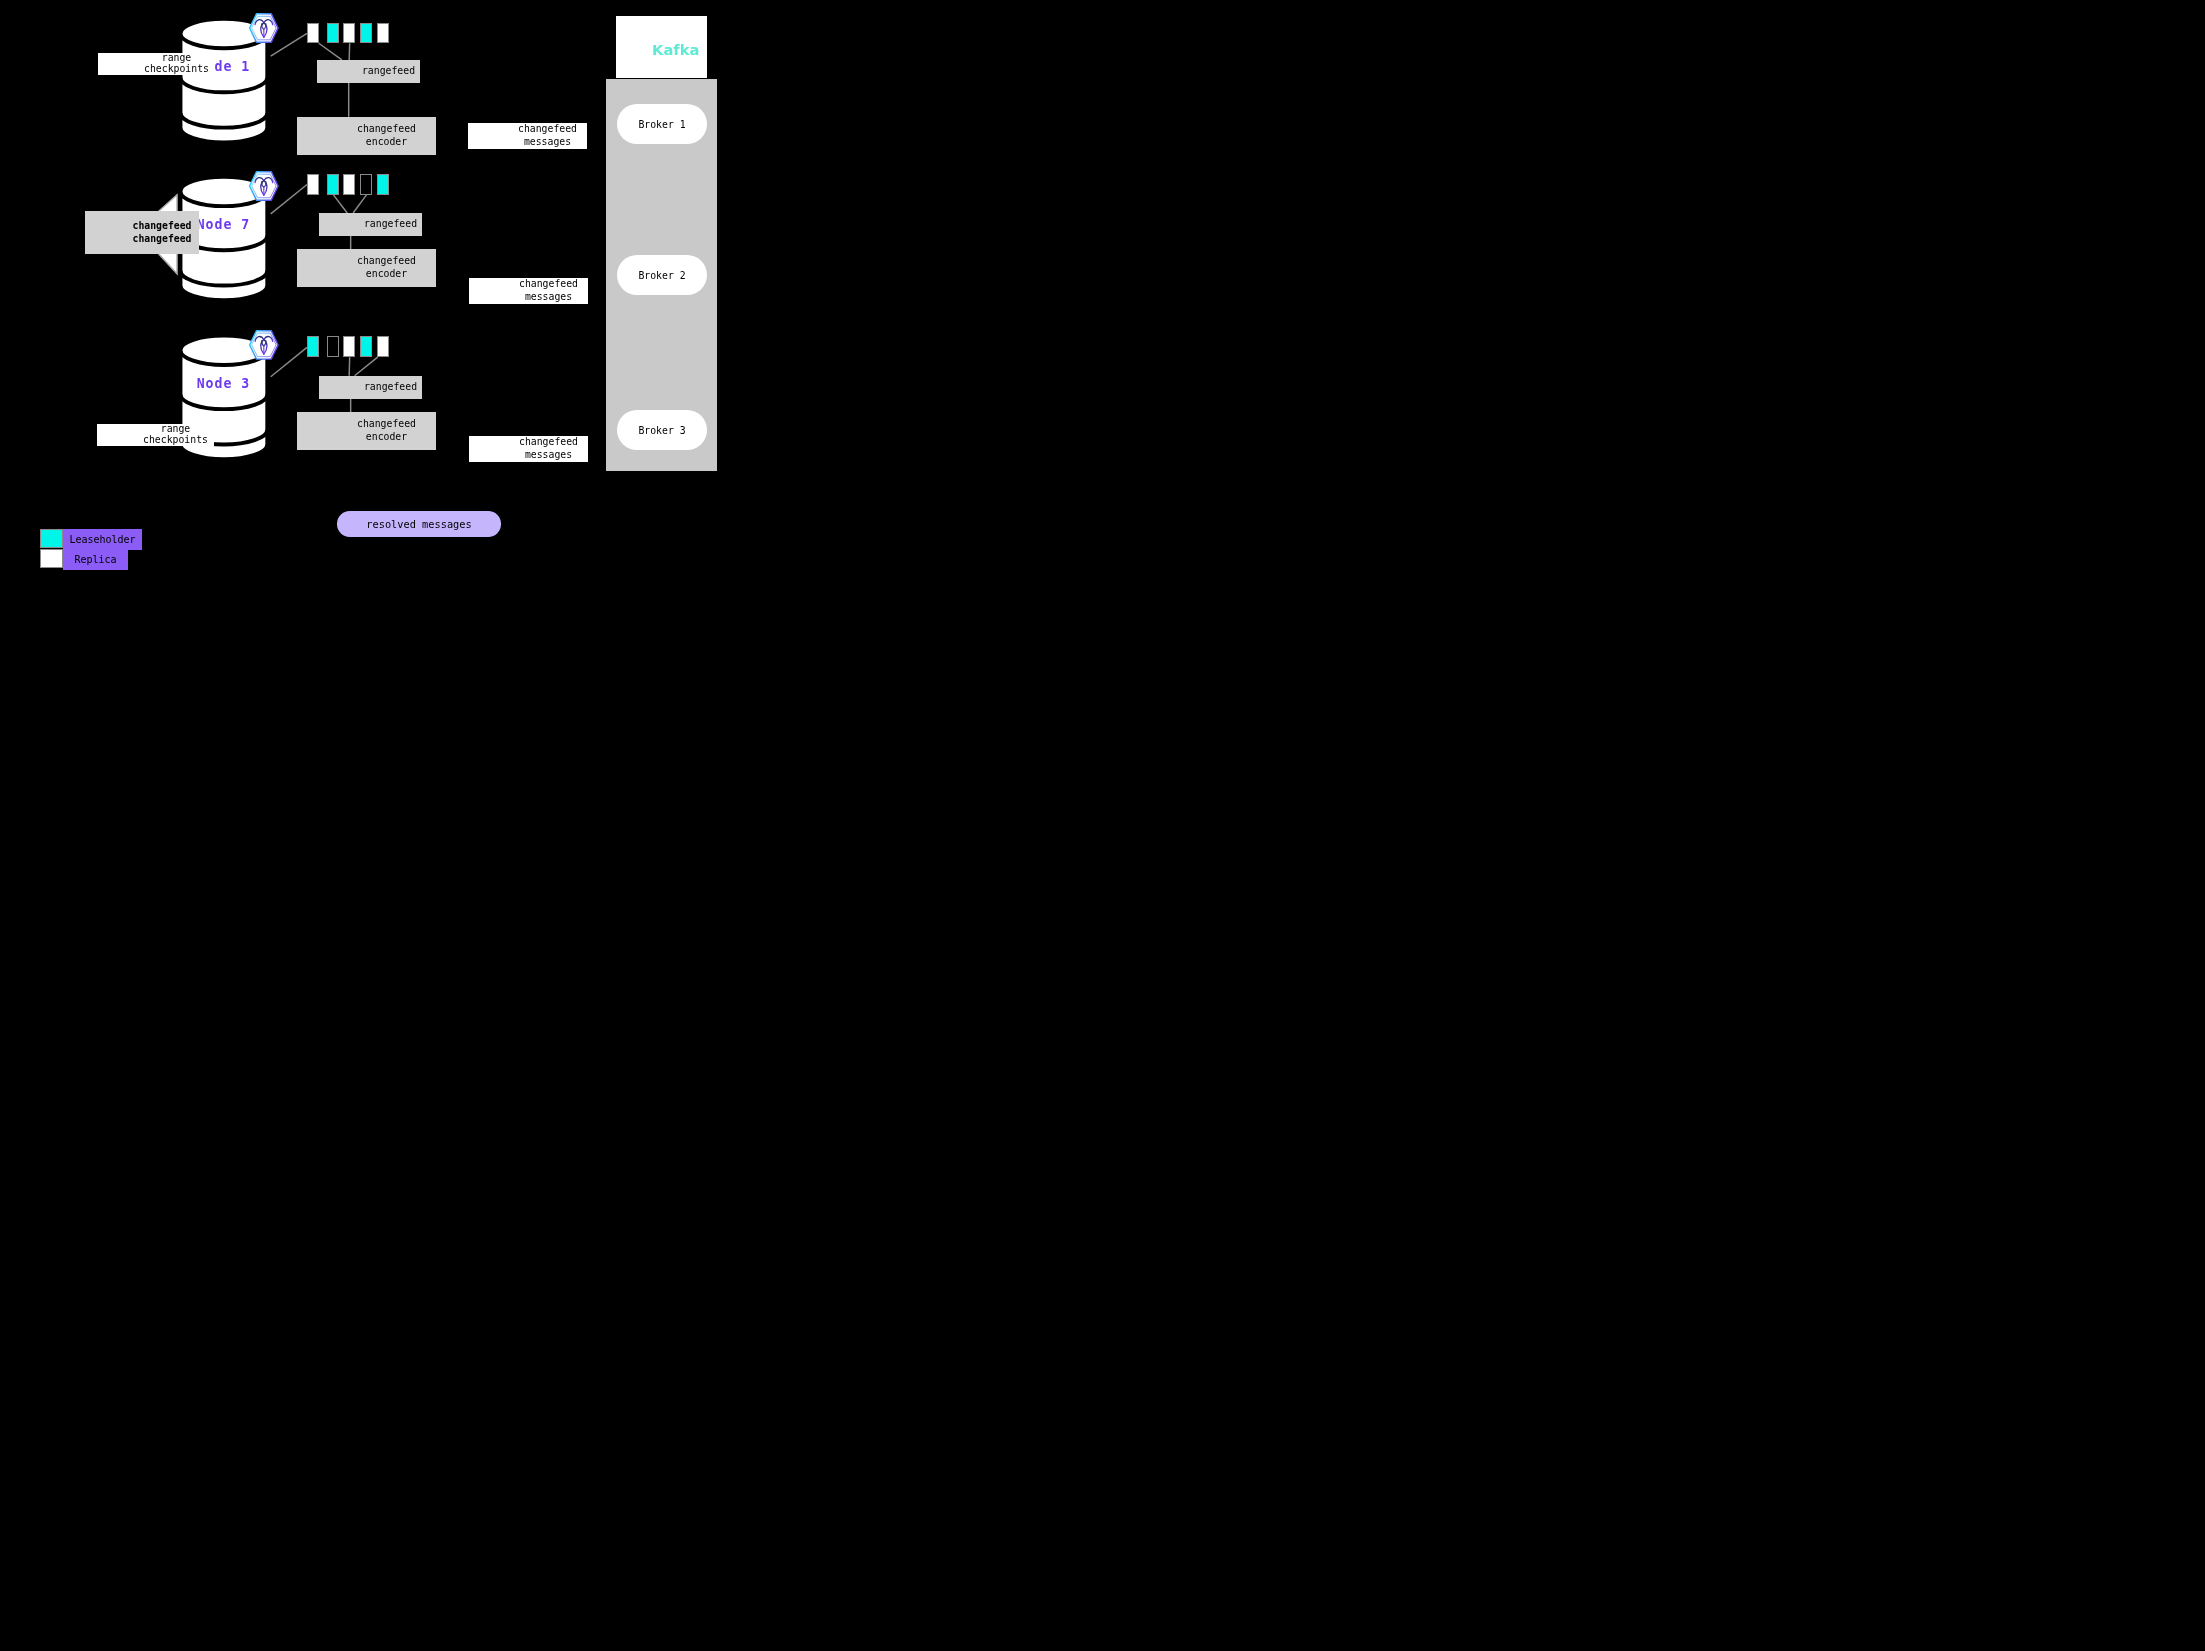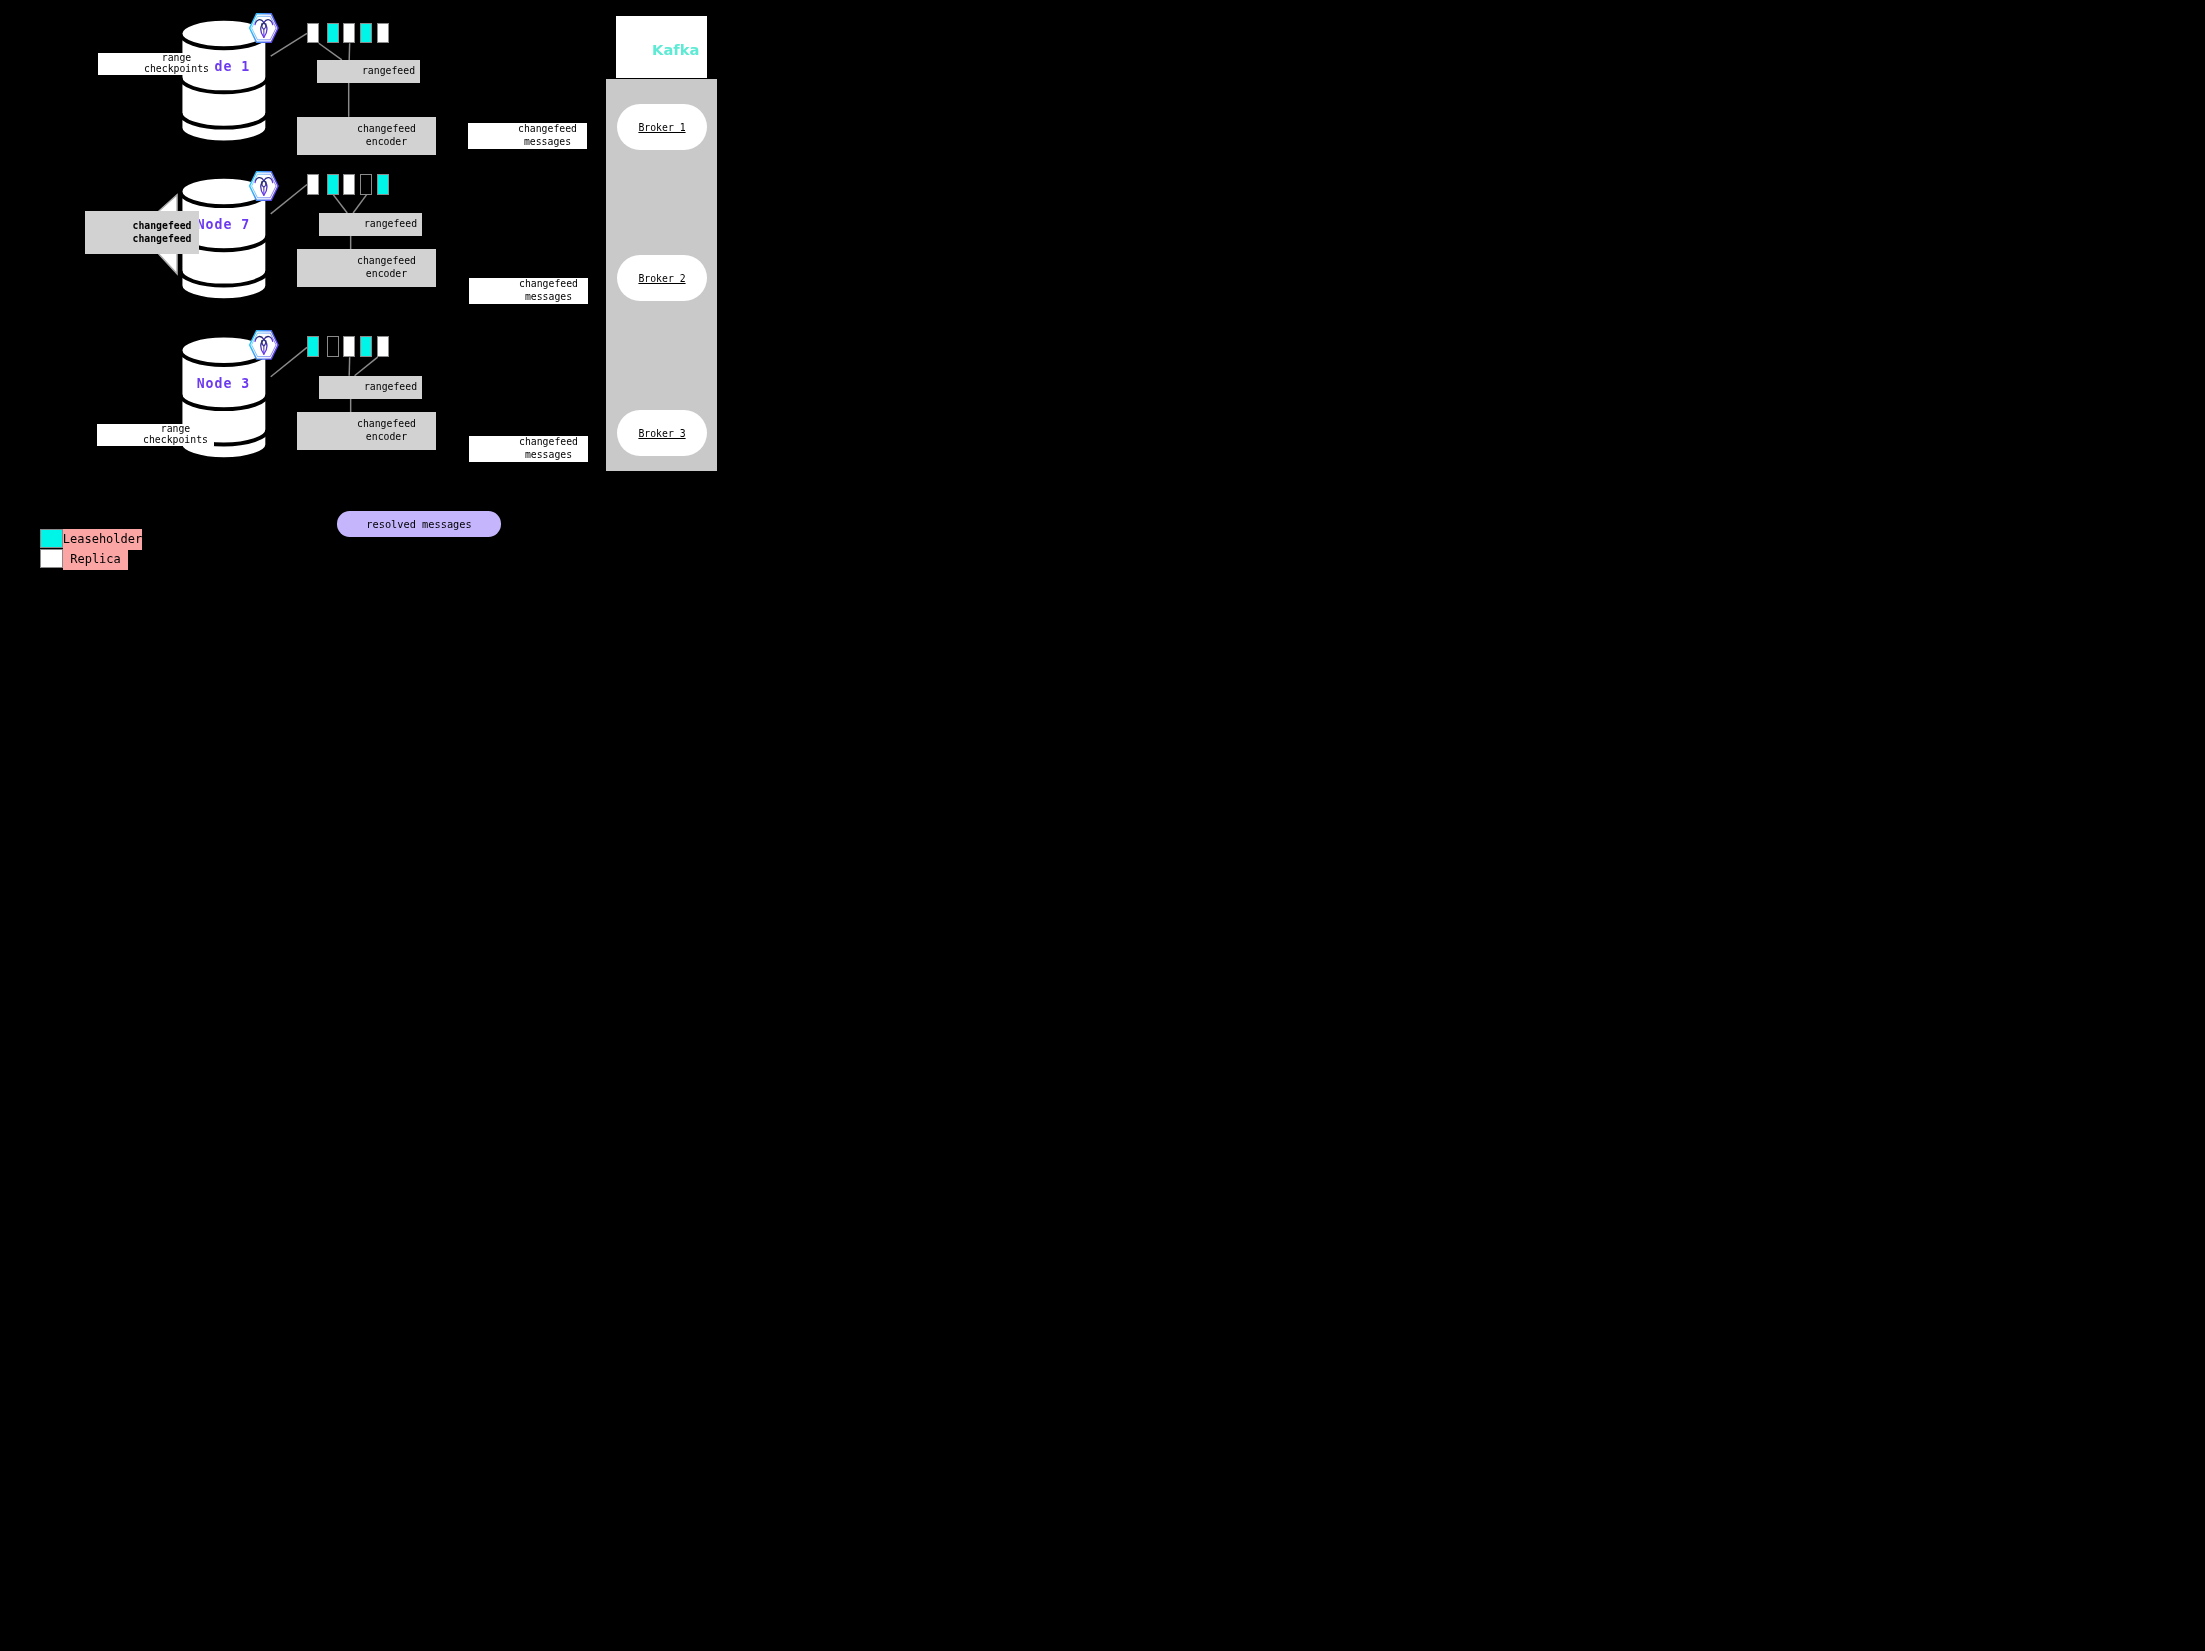--- a/index.html
+++ b/index.html
@@ -11,30 +11,30 @@
   #shape-layer{position:absolute;left:0;top:0;width:769px;height:576px;z-index:1;}
   .lbl{position:absolute;z-index:3;display:flex;flex-direction:column;align-items:center;justify-content:center;
        text-align:center;color:#000;line-height:1.3;padding-left:40px;}
   .white-box{background:#fff;}
   .gray-box{background:var(--box_gray,#D2D2D2);}
   .mono20{font-size:9.8px;}
   .bold{font-weight:bold;}
   .node-label{position:absolute;z-index:3;width:91px;text-align:center;
        font-size:13.2px;font-weight:bold;letter-spacing:1px;color:var(--node_label,#6C3AEF);}
   .range-square{position:absolute;z-index:3;width:12.3px;height:20.6px;border:1.5px solid var(--square_border,#8A8A8A);box-sizing:border-box;}
-  .broker{position:absolute;z-index:3;width:90px;height:46px;background:#fff;border-radius:23px;
-       display:flex;align-items:center;justify-content:center;font-size:9.8px;text-decoration:underline;}
+  .broker{position:absolute;z-index:3;width:90px;height:40px;background:#fff;border-radius:23px;
+       display:flex;align-items:center;justify-content:center;font-size:9.8px;}
   .container-gray{position:absolute;z-index:2;left:606px;top:79px;width:111px;height:392px;background:var(--container_gray,#C9C9C9);}
   .kafka-box{position:absolute;z-index:2;left:616px;top:15.7px;width:91px;height:62px;background:#fff;}
   .kafka-word{position:absolute;z-index:3;left:652px;top:41px;width:54px;text-align:left;
        font-family:"DejaVu Sans","Liberation Sans",sans-serif;font-weight:bold;font-size:14.7px;color:#5eead4;}
   .pill{position:absolute;z-index:3;left:337px;top:511px;width:164px;height:25.5px;background:#c4b5fd;border-radius:12.7px;
        display:flex;align-items:center;justify-content:center;font-size:10.3px;}
   .legend-swatch{position:absolute;z-index:3;width:22.6px;height:18.6px;border:1.5px solid var(--square_border,#8A8A8A);box-sizing:border-box;}
-  .legend-label{position:absolute;z-index:3;background:#fca5a5;display:flex;align-items:center;justify-content:center;font-size:12px;}
+  .legend-label{position:absolute;z-index:3;background:#8b5cf6;display:flex;align-items:center;justify-content:center;font-size:10px;}
 </style>
 </head>
 <body>
 
 <svg id="shape-layer" viewBox="0 0 1568 1174">
   <defs>
     <linearGradient id="hexgrad" x1="0" y1="0" x2="1" y2="0.3">
       <stop offset="0" stop-color="#2BD9FF"></stop>
       <stop offset="1" stop-color="#5A43E8"></stop>
     </linearGradient>

